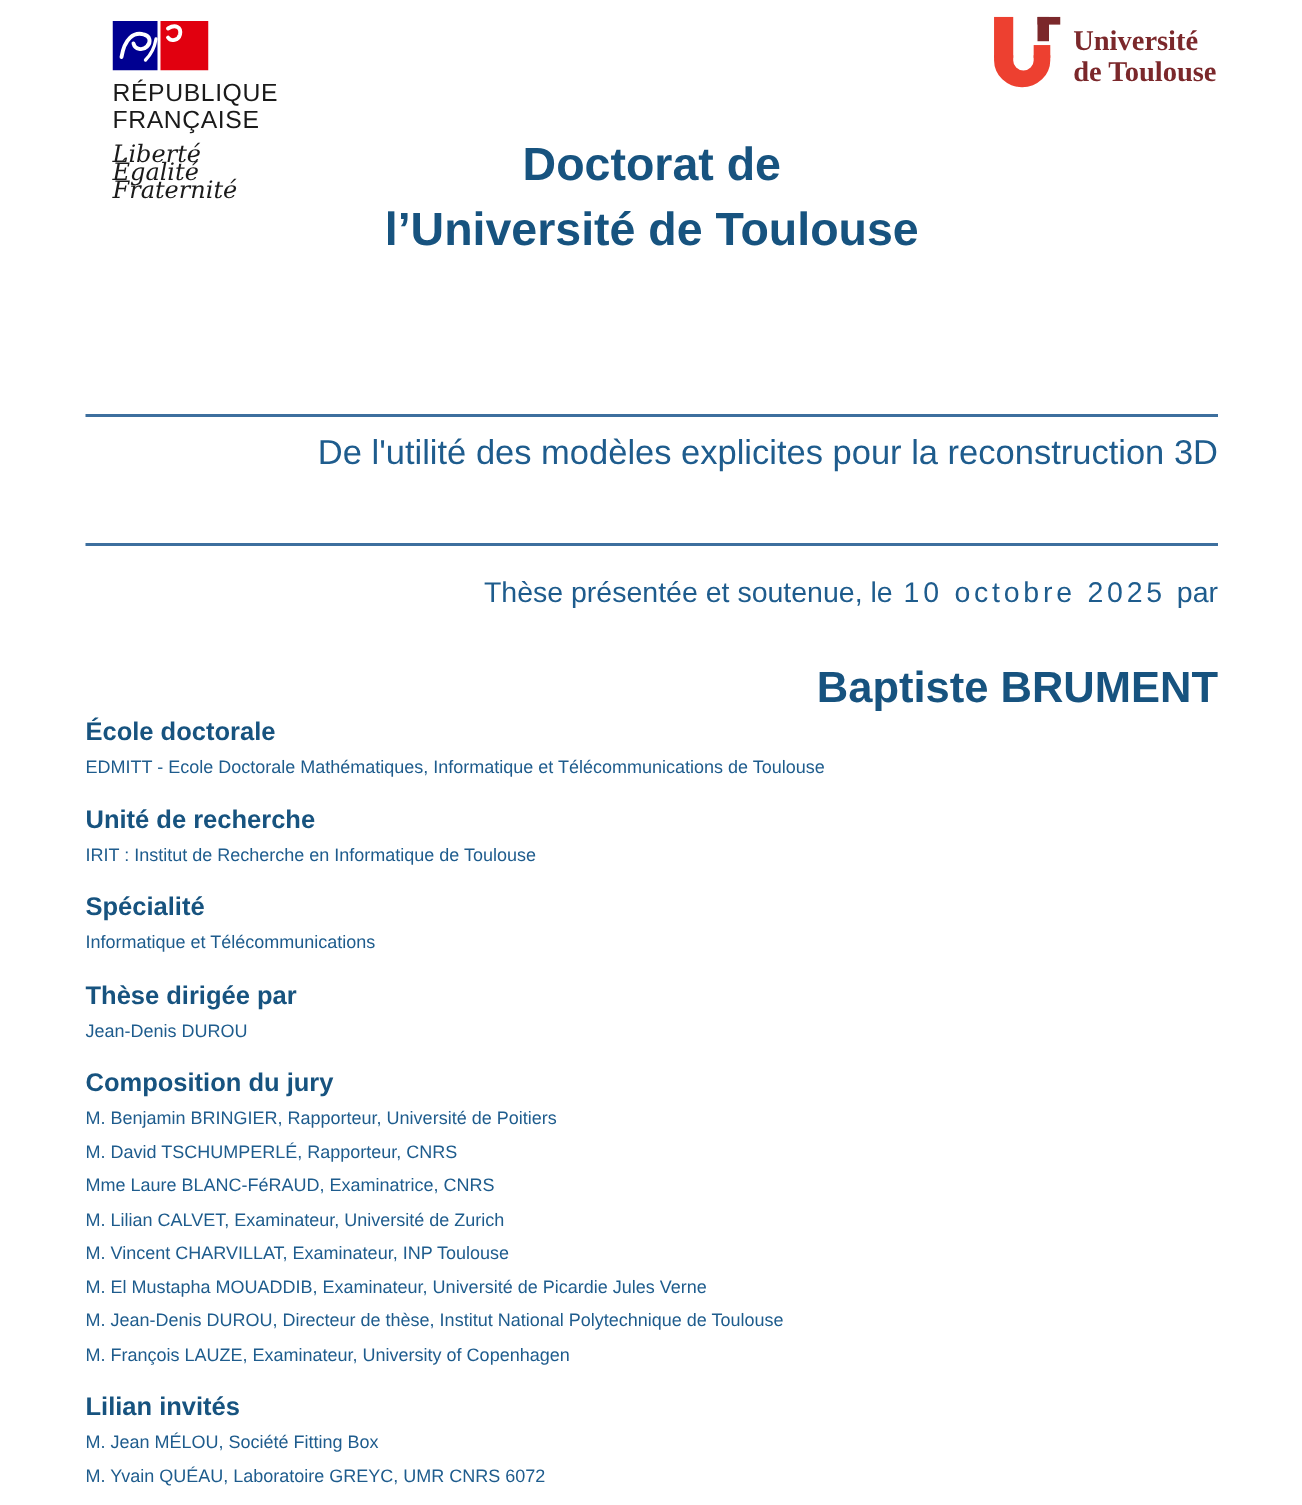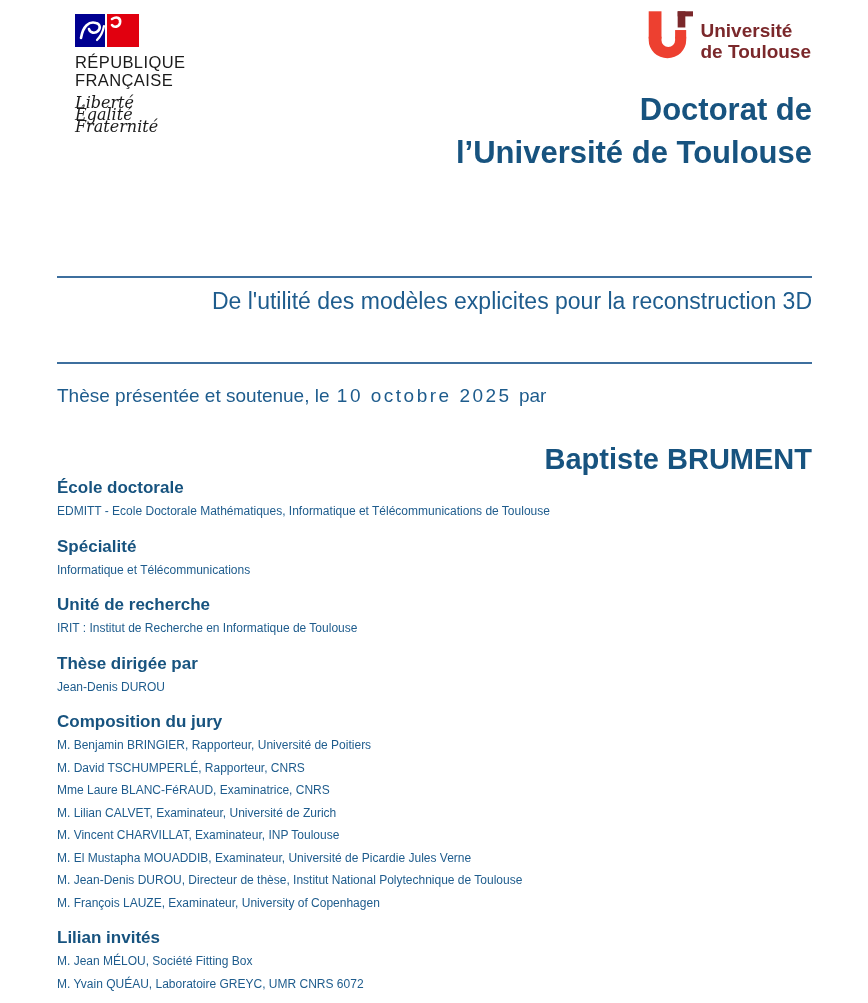--- a/index.html
+++ b/index.html
@@ -19,32 +19,32 @@
     font-size: 16.5px; line-height: 18px; letter-spacing: 0.4px;
     font-stretch: condensed;
   }
   .rf-motto {
     margin-top: 8px;
     font-family: "DejaVu Serif", "Liberation Serif", serif;
     font-style: italic; font-size: 16px; line-height: 12px; color: #1a1a1a;
   }
 
   
-  .ut-logo { position: absolute; right: 57px; top: 10px; display: flex; align-items: flex-end; }
+  .ut-logo { position: absolute; right: 57px; top: 10px; display: flex; align-items: center; font-family: Liberation Serif, serif; }
   .ut-mark { display: block; margin-right: 8px; }
   .ut-name {
     font-weight: bold; color: #7b282b;
     font-size: 19px; line-height: 21px; margin-top: 3px;
     font-stretch: semi-condensed;
   }
 
   
   .main-heading {
     position: absolute; right: 56px; top: 88px; left: 57px;
-    text-align: right;
+    text-align: center;
     color: #17537f; font-weight: bold;
     font-size: 31px; line-height: 43px;
     font-stretch: semi-condensed;
   }
 
   
   .rule { position: absolute; left: 57px; right: 56px; height: 2px; background: #3d6f9e; }
   .rule-top { top: 276px; }
   .rule-bottom { top: 362px; }
 
@@ -52,21 +52,21 @@
   .thesis-title {
     position: absolute; right: 56px; top: 285px; left: 57px;
     text-align: right;
     color: #1e5c8d; font-size: 23px; line-height: 33px;
     font-stretch: condensed;
   }
 
   
   .presented {
     position: absolute; right: 56px; top: 384px; left: 57px;
-    text-align: left;
+    text-align: right;
     color: #1e5c8d; font-size: 19px; line-height: 24px;
     font-stretch: condensed;
   }
   .presented .date { letter-spacing: 2.5px; padding: 0 2px; }
   .author {
     position: absolute; right: 56px; top: 410px; left: 57px;
     text-align: right;
     color: #17537f; font-weight: bold; font-size: 29px; line-height: 40px;
     font-stretch: semi-condensed;
     margin-top: 29px;
@@ -135,26 +135,26 @@
 
 <div class="presented"><span>Thèse présentée et soutenue, le </span><span class="date">10 octobre 2025</span><span> par</span></div>
 <div class="author">Baptiste BRUMENT</div>
 
 <div class="sections">
     <div class="section">
       <div class="section-label">École doctorale</div>
       <div class="section-line">EDMITT - Ecole Doctorale Mathématiques, Informatique et Télécommunications de Toulouse</div>
     </div>
     <div class="section">
+      <div class="section-label">Unité de recherche</div>
+      <div class="section-line">IRIT : Institut de Recherche en Informatique de Toulouse</div>
+    </div>
+    <div class="section">
       <div class="section-label">Spécialité</div>
       <div class="section-line">Informatique et Télécommunications</div>
-    </div>
-    <div class="section">
-      <div class="section-label">Unité de recherche</div>
-      <div class="section-line">IRIT : Institut de Recherche en Informatique de Toulouse</div>
     </div>
     <div class="section">
       <div class="section-label">Thèse dirigée par</div>
       <div class="section-line">Jean-Denis DUROU</div>
     </div>
     <div class="section">
       <div class="section-label">Composition du jury</div>
       <div class="section-line">M. Benjamin BRINGIER, Rapporteur, Université de Poitiers</div>
       <div class="section-line">M. David TSCHUMPERLÉ, Rapporteur, CNRS</div>
       <div class="section-line">Mme Laure BLANC-FéRAUD, Examinatrice, CNRS</div>

